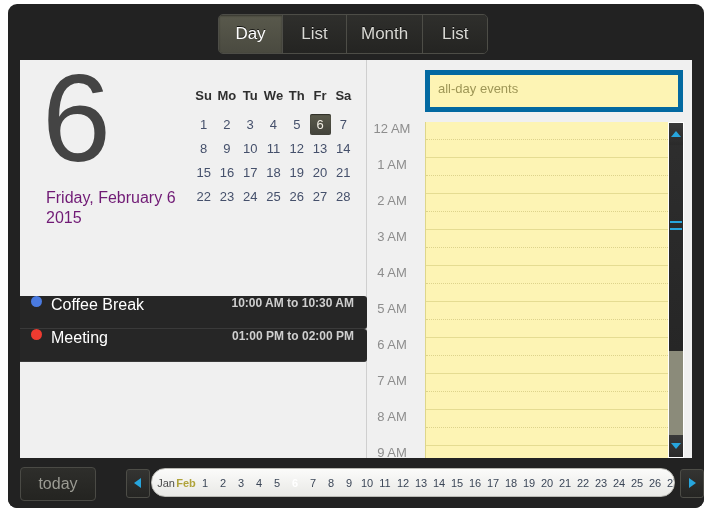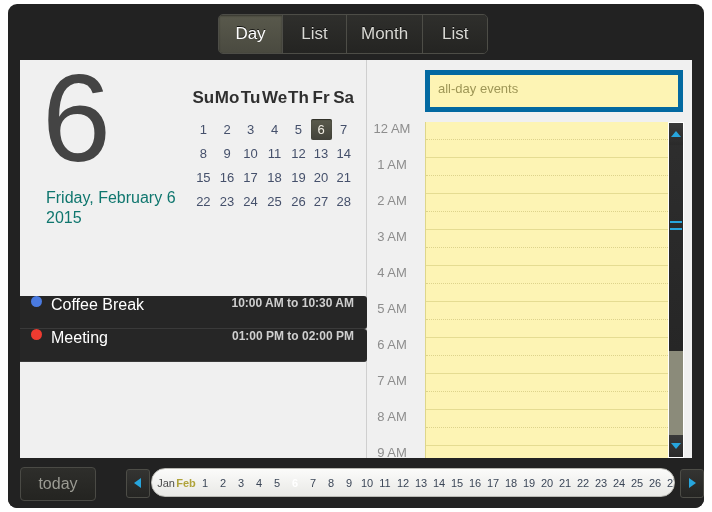--- a/index.html
+++ b/index.html
@@ -108,36 +108,36 @@
     font-weight: normal;
     letter-spacing: -3px;
   }
   #day-subtitle {
     position: absolute;
     left: 26px;
     top: 128px;
     width: 145px;
     font-size: 16px;
     line-height: 20px;
-    color: #0f766e;
+    color: #701a75;
   }
 
   
   #mini-month {
     position: absolute;
     left: 172px;
     top: 28px;
     width: 165px;
   }
   #mini-month table {
     border-collapse: collapse;
     width: 163px;
   }
   #mini-month th {
-    font-size: 17px;
+    font-size: 13px;
     color: #2f2f2f;
     font-weight: bold;
     padding: 0 0 9px 0;
     width: 23px;
     text-align: center;
   }
   #mini-month td {
     font-size: 13px;
     color: #45506b;
     text-align: center;

